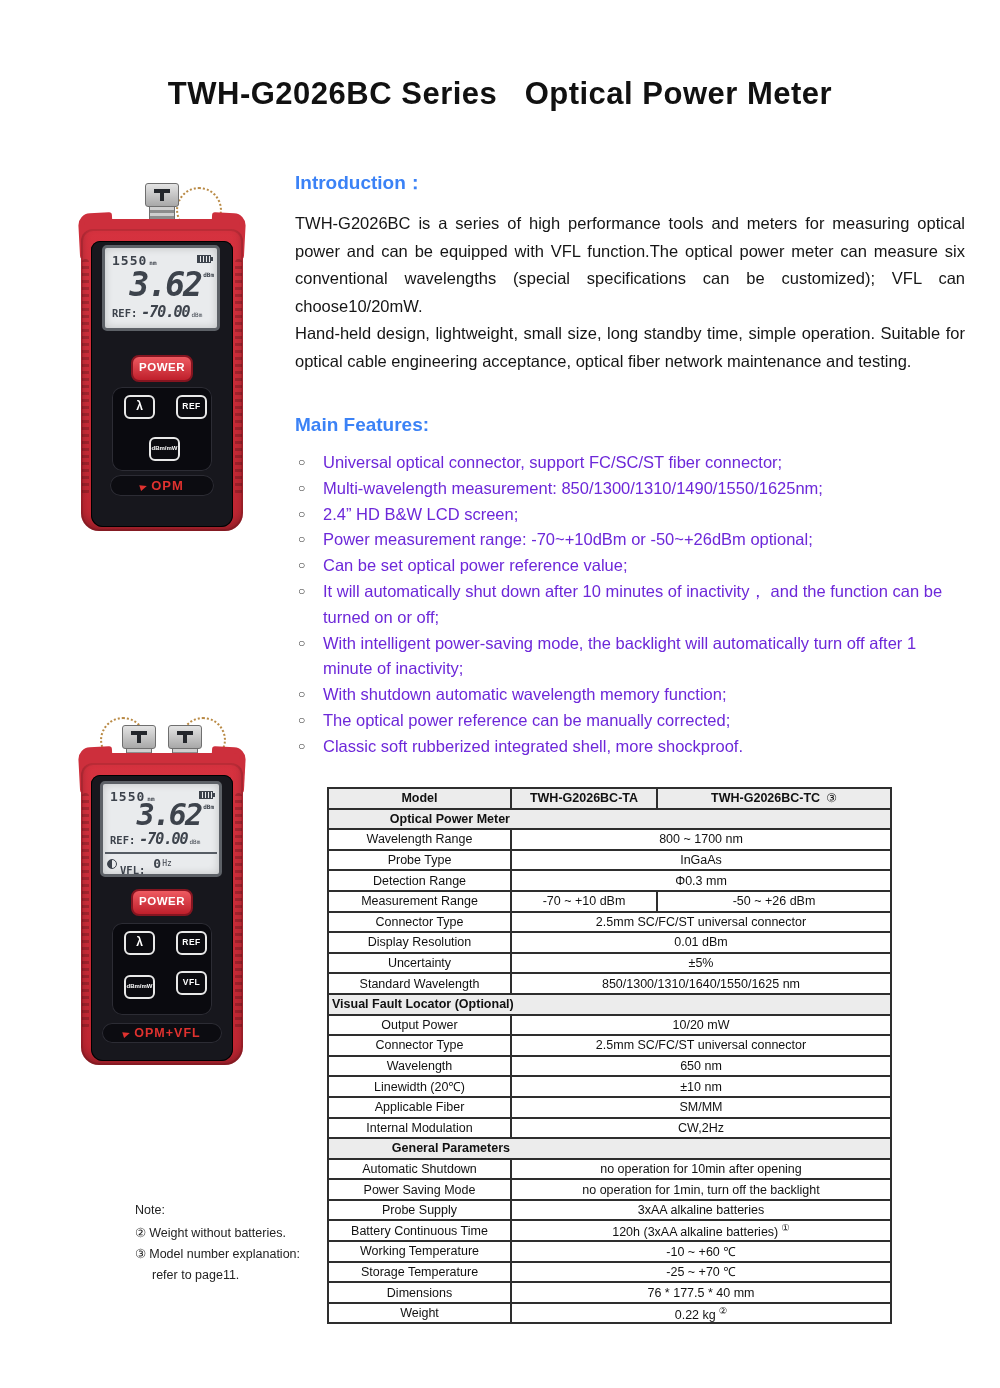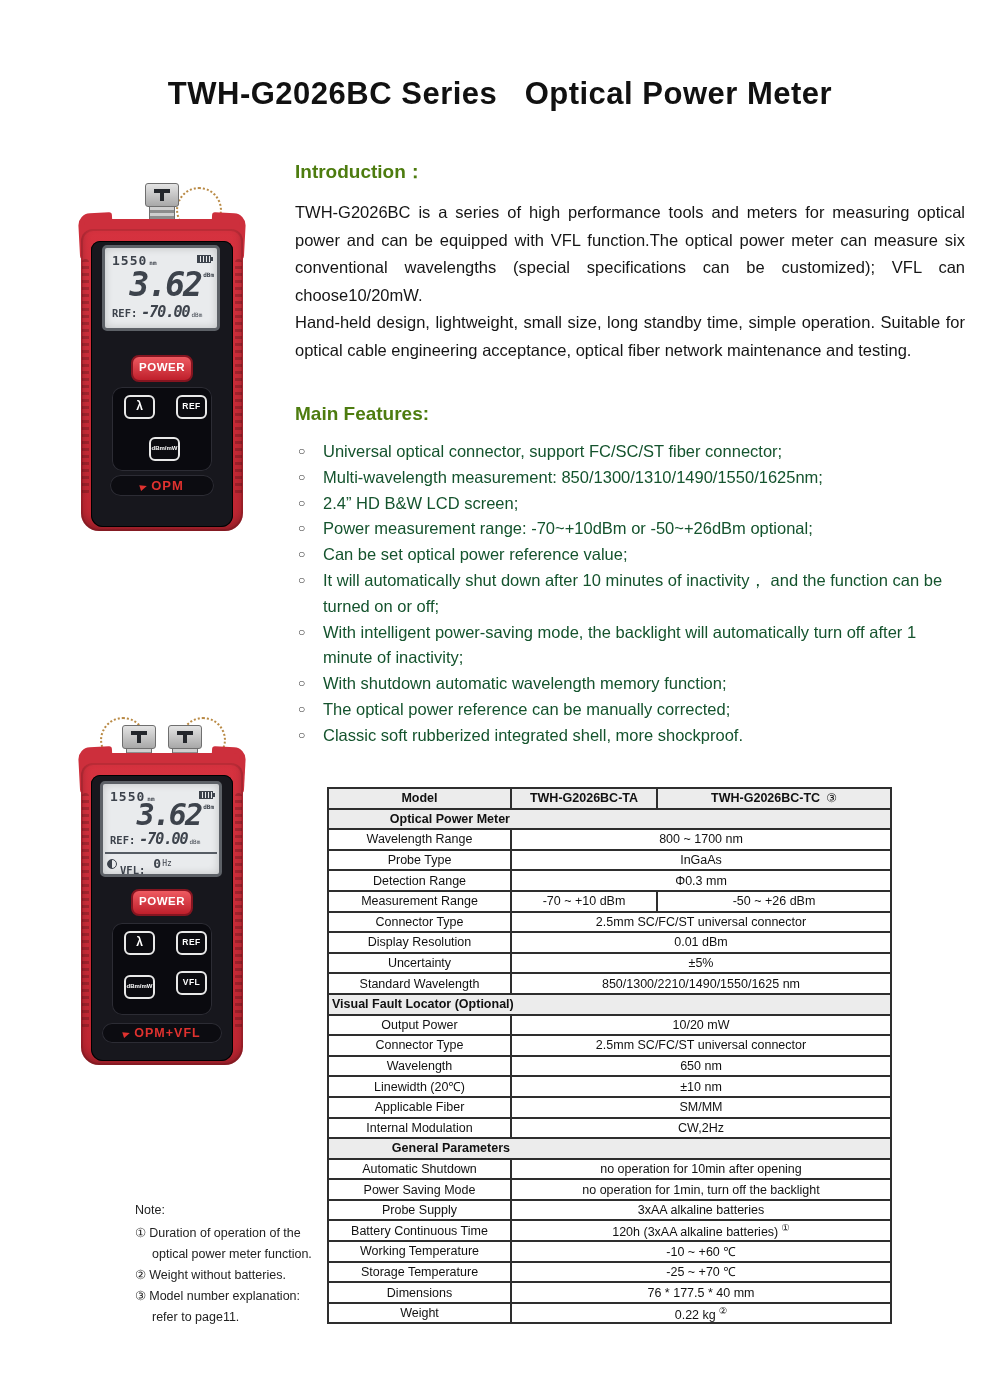--- a/index.html
+++ b/index.html
@@ -5,25 +5,25 @@
   html,body{margin:0;padding:0;background:#888;}
   .page{position:relative;width:1000px;height:1388px;background:#ffffff;margin:0 auto;
         font-family:"Liberation Sans",sans-serif;color:#1a1a1a;overflow:hidden;}
 
   
   .title{position:absolute;top:76px;left:0;width:100%;text-align:center;margin:0;
          font-size:31px;font-weight:bold;letter-spacing:.5px;white-space:pre;color:#111;}
 
   
   .intro{position:absolute;left:295px;top:156px;width:670px;}
-  .sec-heading{font-size:19px;font-weight:bold;margin:3px 0 14px 0;color:#4d7c0f;}
+  .sec-heading{font-size:19px;font-weight:bold;margin:14px 0 14px 0;color:#3b82f6;}
   .intro p{margin:0;font-size:16.5px;line-height:27.5px;text-align:justify;color:#151515;}
   .features{position:absolute;left:295px;top:400px;width:672px;}
   .features ul{list-style:none;margin:10px 0 0 0;padding:0;}
-  .features li{position:relative;padding-left:28px;font-size:16.5px;line-height:25.8px;color:#14532d;}
+  .features li{position:relative;padding-left:28px;font-size:16.5px;line-height:25.8px;color:#6d28d9;}
   .features li::before{content:"○";position:absolute;left:3px;top:0;font-size:12px;line-height:25.8px;color:#333;}
 
   
   .spec-wrap{position:absolute;left:327px;top:787px;width:563px;}
   table.spec{border-collapse:collapse;width:563px;table-layout:fixed;}
   table.spec td{border:2px solid #2e2e2e;height:18.6px;padding:0 3px;font-size:12.5px;
                 text-align:center;color:#111;overflow:hidden;white-space:nowrap;}
   table.spec tr.hdr td{font-weight:bold;background:#ececec;}
   table.spec tr.sec td{background:#ececec;text-align:left;}
   table.spec tr.sec .sec-label{display:inline-block;min-width:178px;text-align:right;font-weight:bold;}
@@ -273,21 +273,21 @@
           <tr>
             <td>Display Resolution</td>
             <td colspan="2">0.01 dBm</td>
           </tr>
           <tr>
             <td>Uncertainty</td>
             <td colspan="2">±5%</td>
           </tr>
           <tr>
             <td>Standard Wavelength</td>
-            <td colspan="2">850/1300/2210/1490/1550/1625 nm</td>
+            <td colspan="2">850/1300/1310/1640/1550/1625 nm</td>
           </tr>
           <tr class="sec">
             <td colspan="3"><span class="sec-label">Visual Fault Locator (Optional)</span></td>
           </tr>
           <tr>
             <td>Output Power</td>
             <td colspan="2">10/20 mW</td>
           </tr>
           <tr>
             <td>Connector Type</td>
@@ -344,19 +344,18 @@
             <td>Weight</td>
             <td colspan="2">0.22 kg<sup class="fn">②</sup></td>
           </tr>
         </tbody>
     </table>
   </div>
 
   <div class="notes">
     <p class="notes-heading">Note:</p>
     <ol>
-        <li><span class="num">①</span>Duration of operation of the optical power meter function.</li>
         <li><span class="num">②</span>Weight without batteries.</li>
         <li><span class="num">③</span>Model number explanation: refer to page11.</li>
       </ol>
   </div>
 
 </div>
 
 </body></html>

